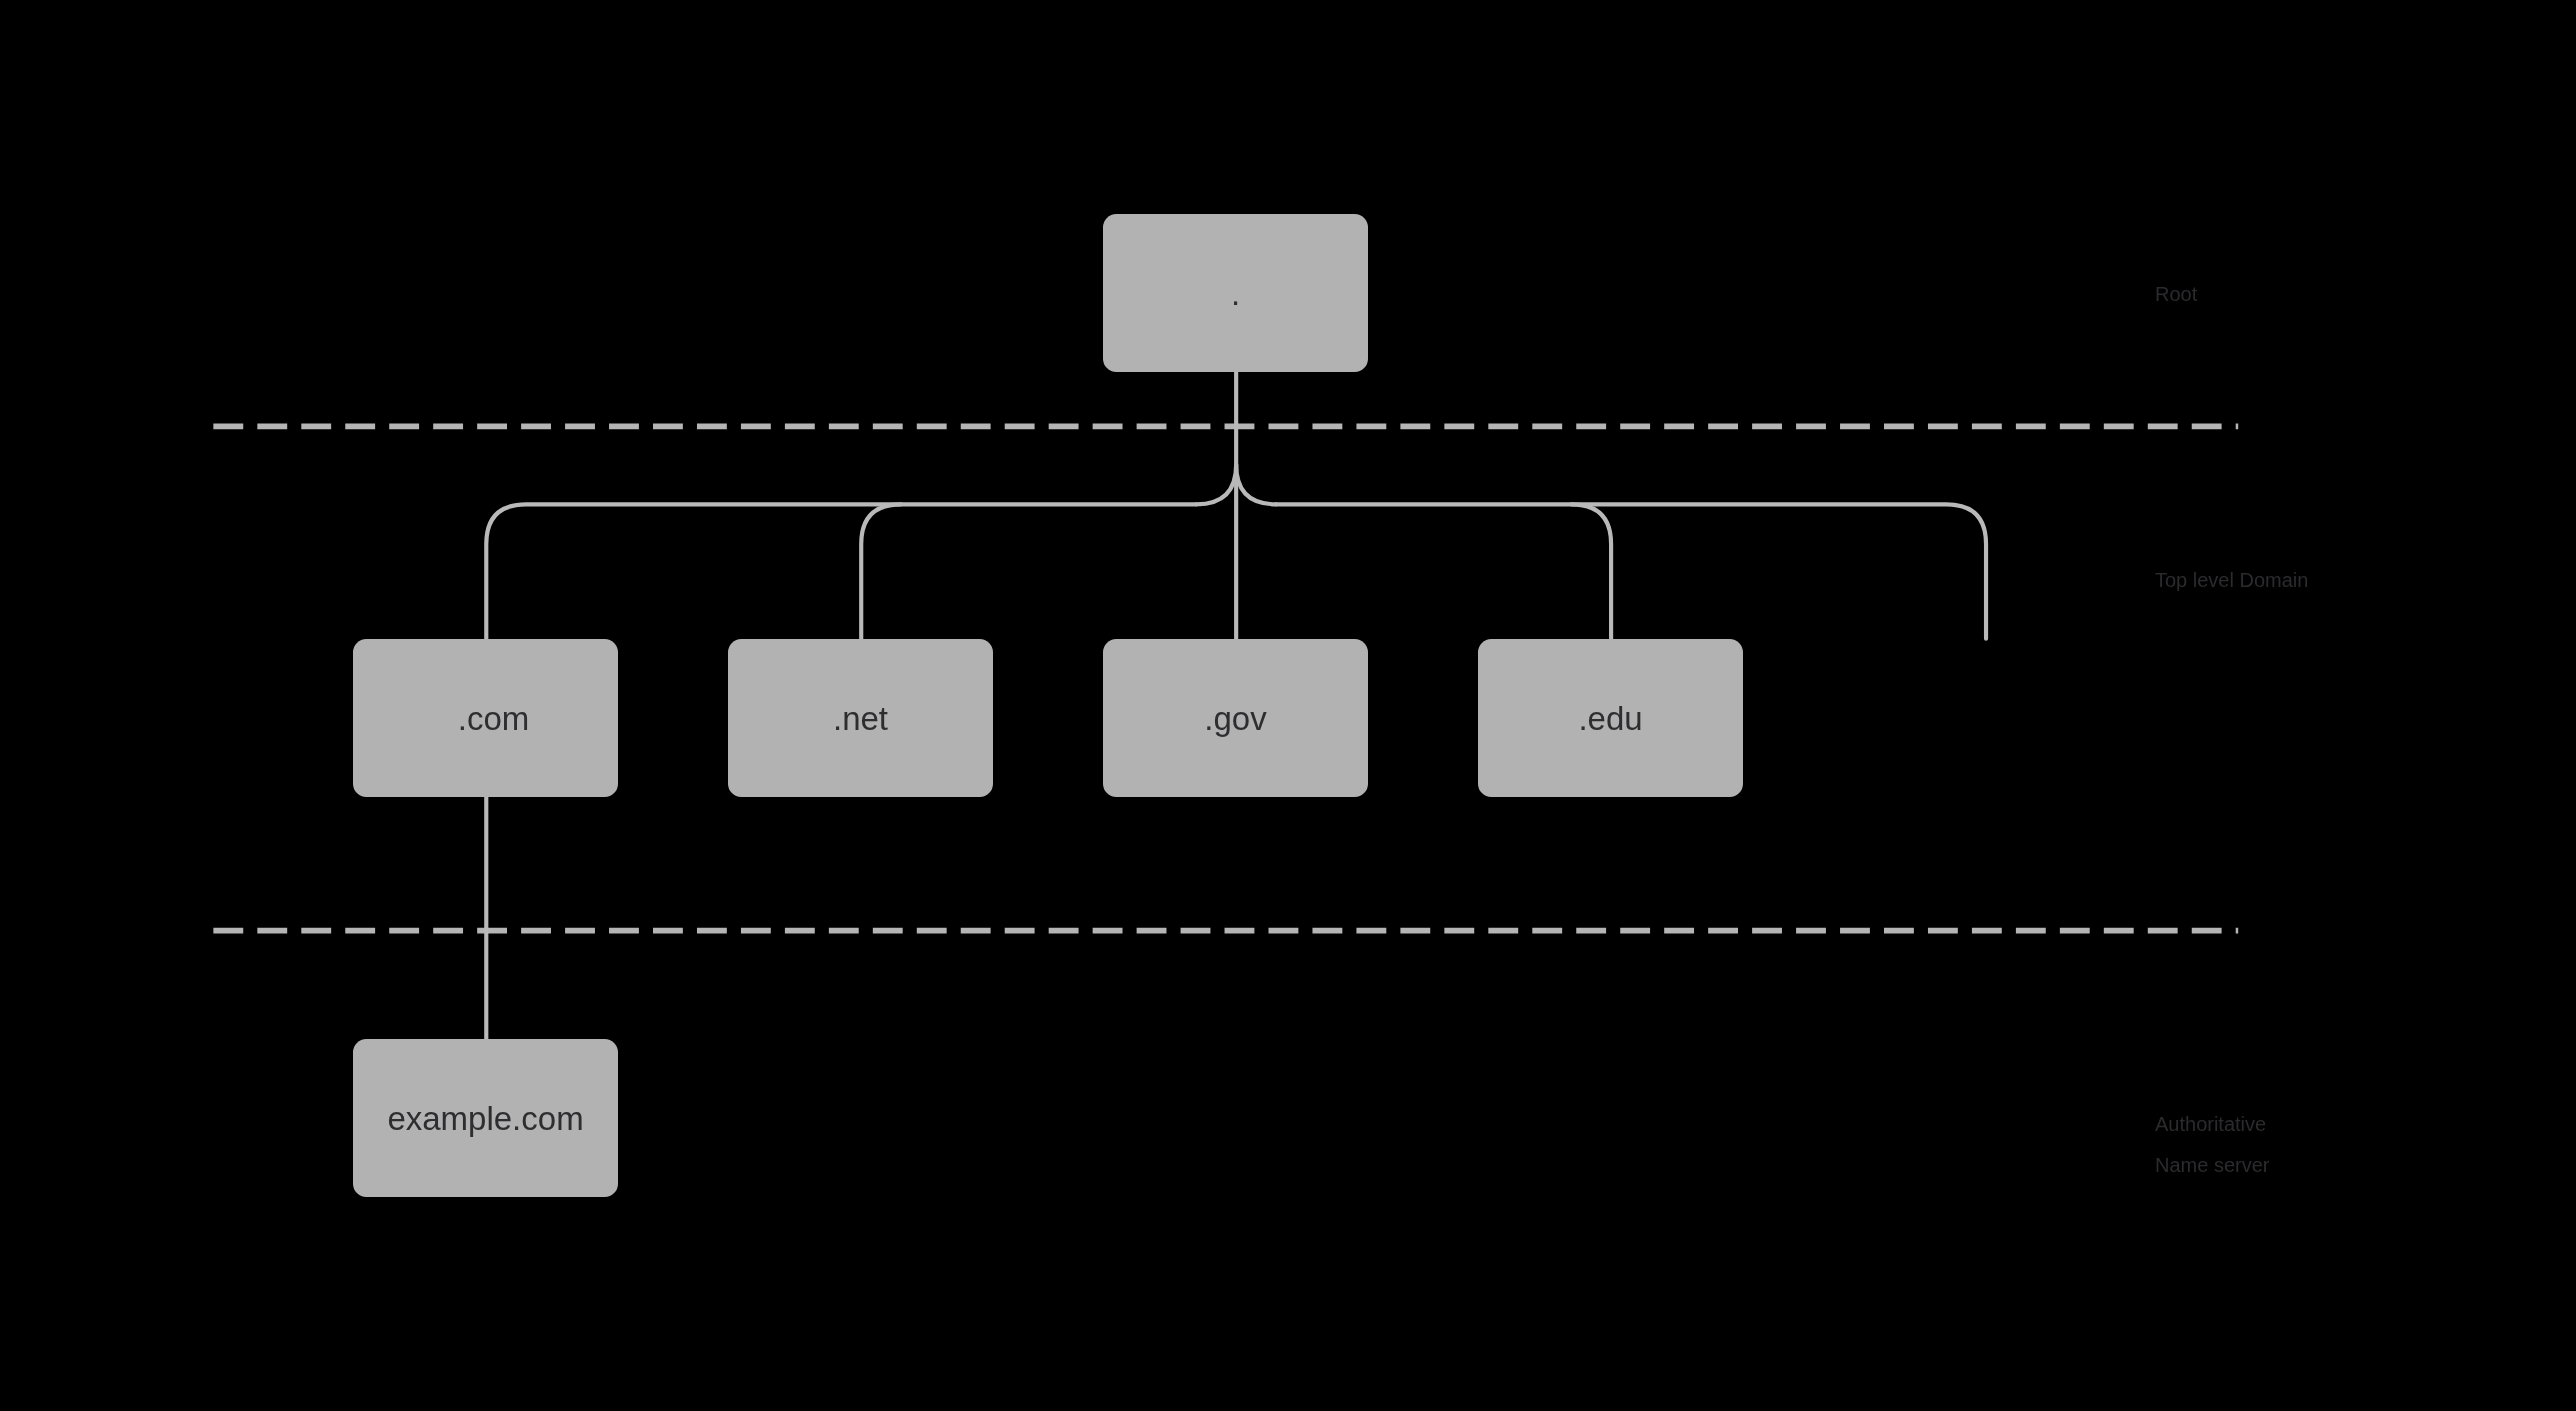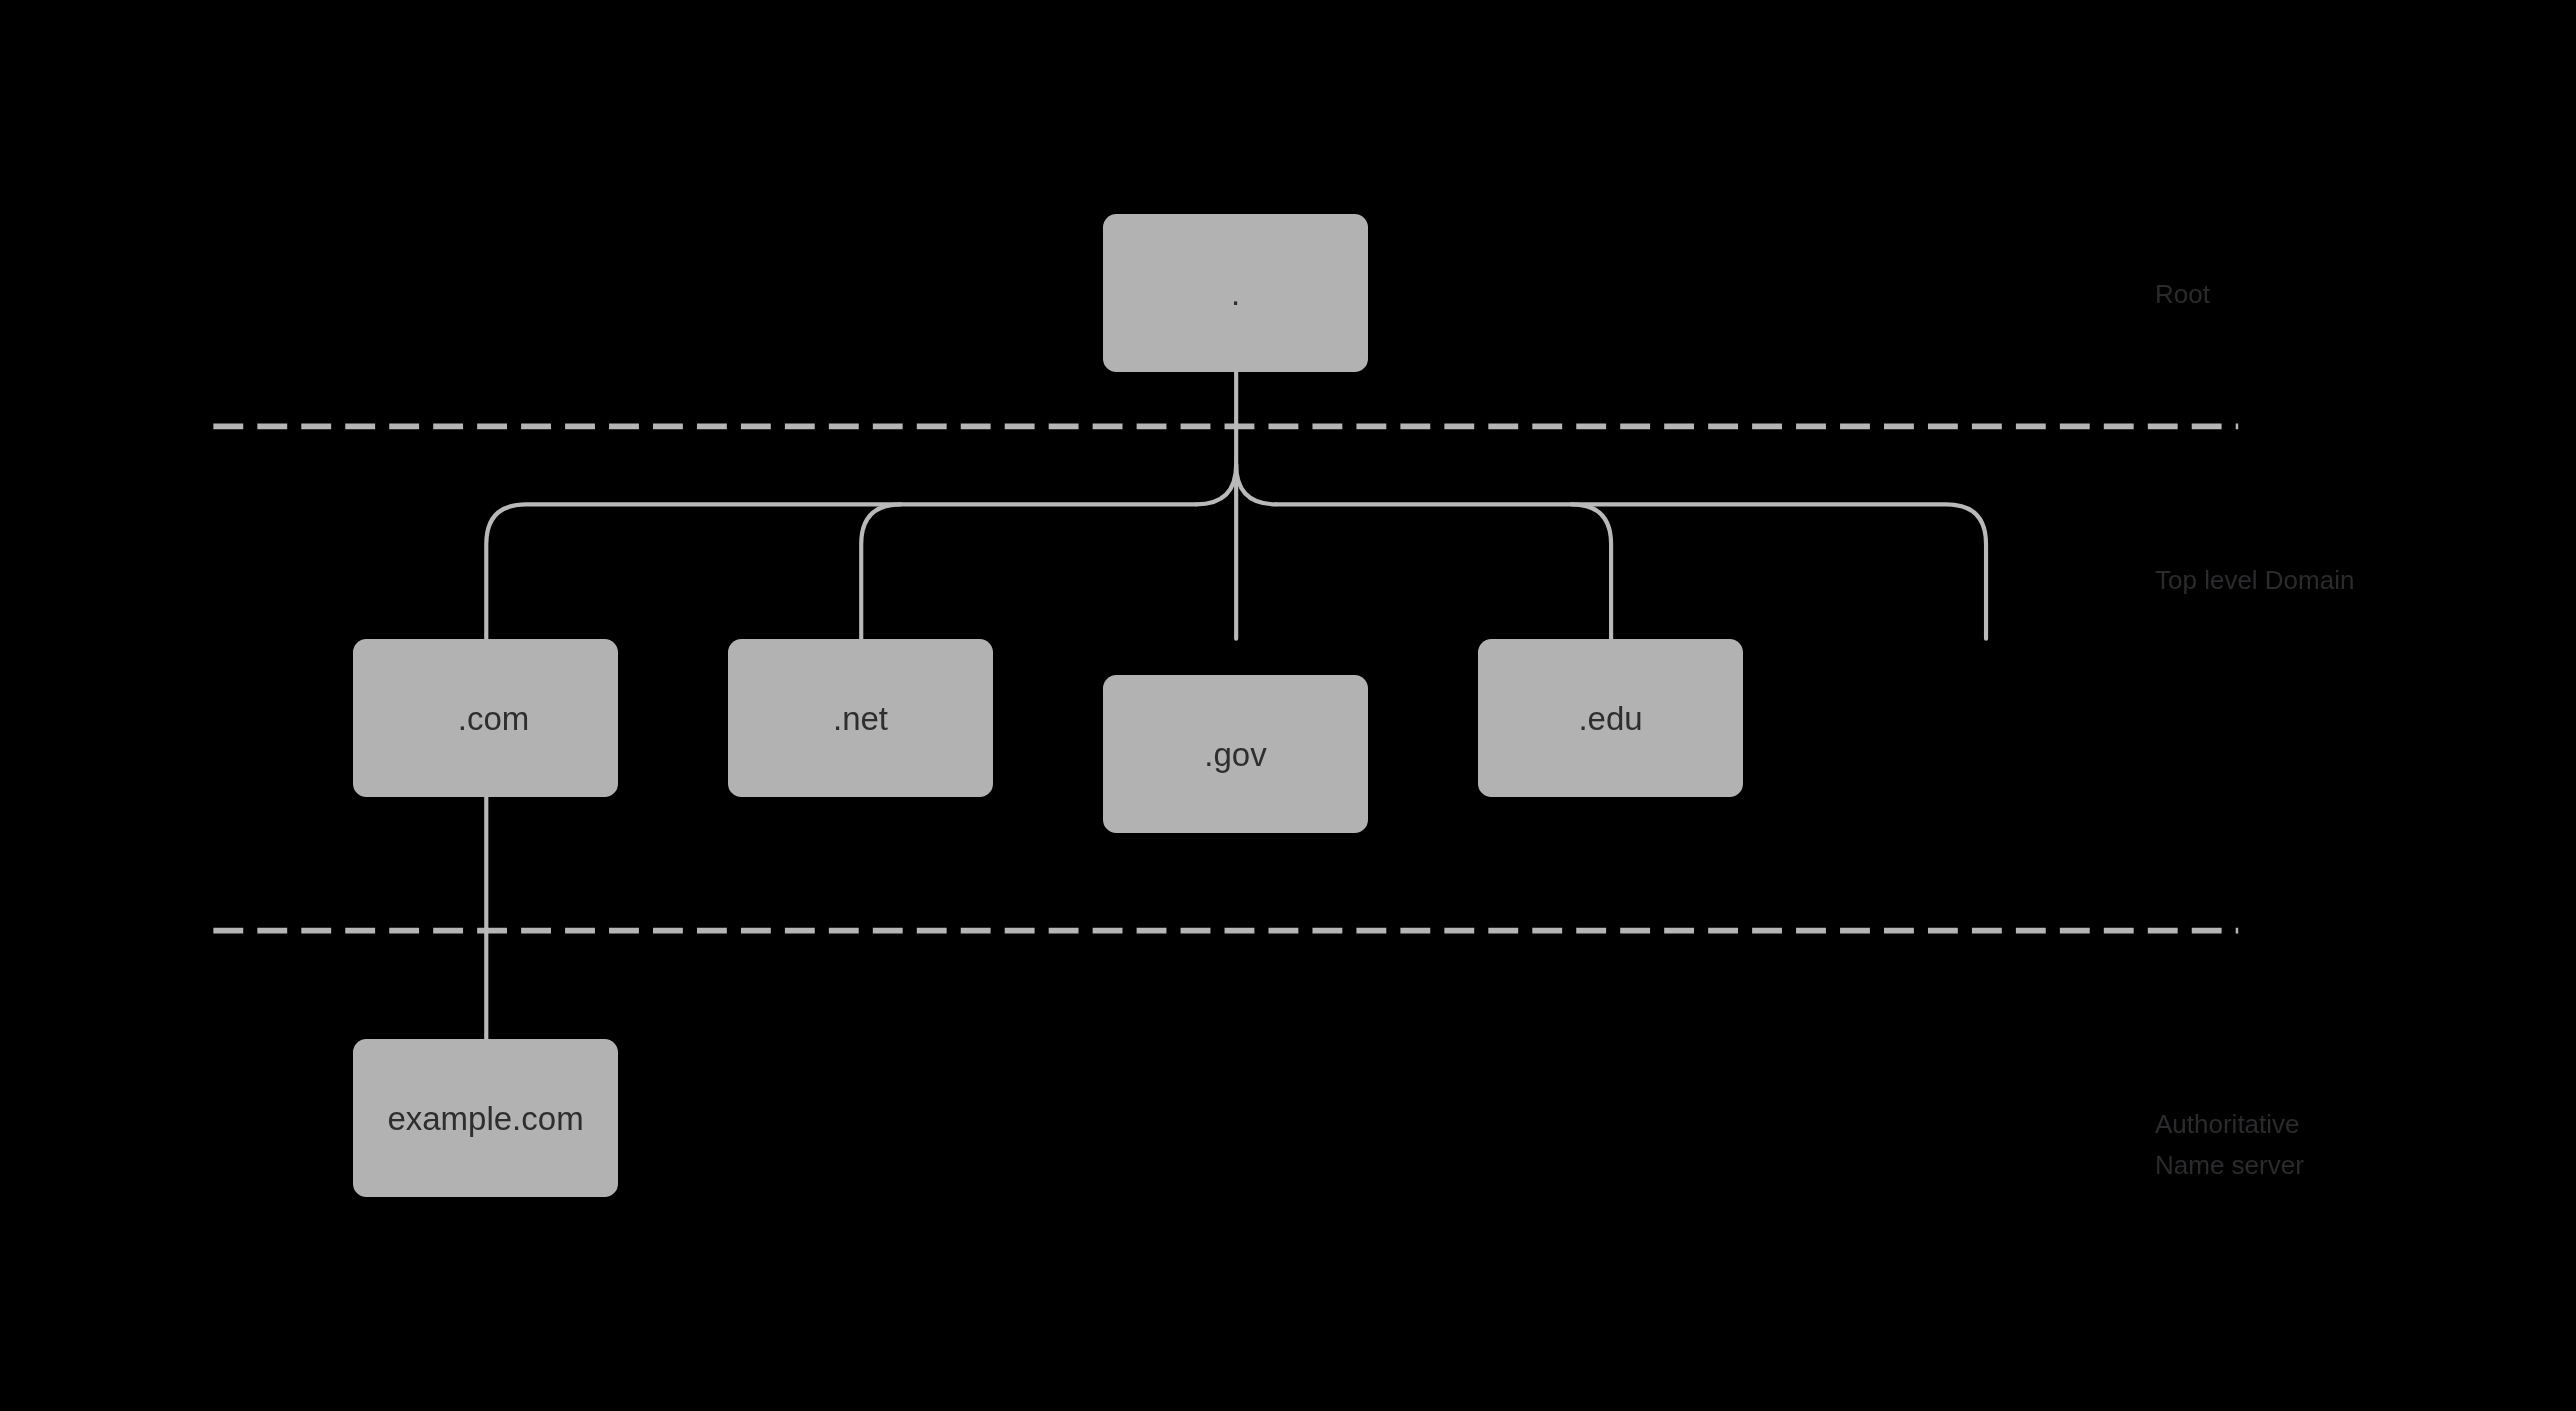--- a/index.html
+++ b/index.html
@@ -38,29 +38,29 @@
     display: flex;
     align-items: center;
     justify-content: center;
     color: var(--box-text);
     font-size: 33px;
     line-height: 1;
   }
   #node-root    { left: 1103px; top: 214px; }
   #node-com     { left: 353px;  top: 639px; padding-left: 16px; }
   #node-net     { left: 728px;  top: 639px; }
-  #node-gov     { left: 1103px; top: 639px; margin-top: 36px; }
+  #node-gov     { left: 1103px; top: 639px; }
   #node-edu     { left: 1478px; top: 639px; text-align: right; }
   #node-org     { left: 1853px; top: 639px; }
   #node-example { left: 353px;  top: 1039px; }
   .side-label {
     position: absolute;
     left: 2155px;
     color: var(--side-label-color);
-    font-size: 26px;
+    font-size: 20px;
     font-weight: 500;
     line-height: 41px;
     white-space: nowrap;
   }
   #side-label-root { top: 274px; }
   #side-label-tld  { top: 560px; }
   #side-label-auth { top: 1104px; }
   #side-label-auth span { display: block; }
 </style>
 </head>

